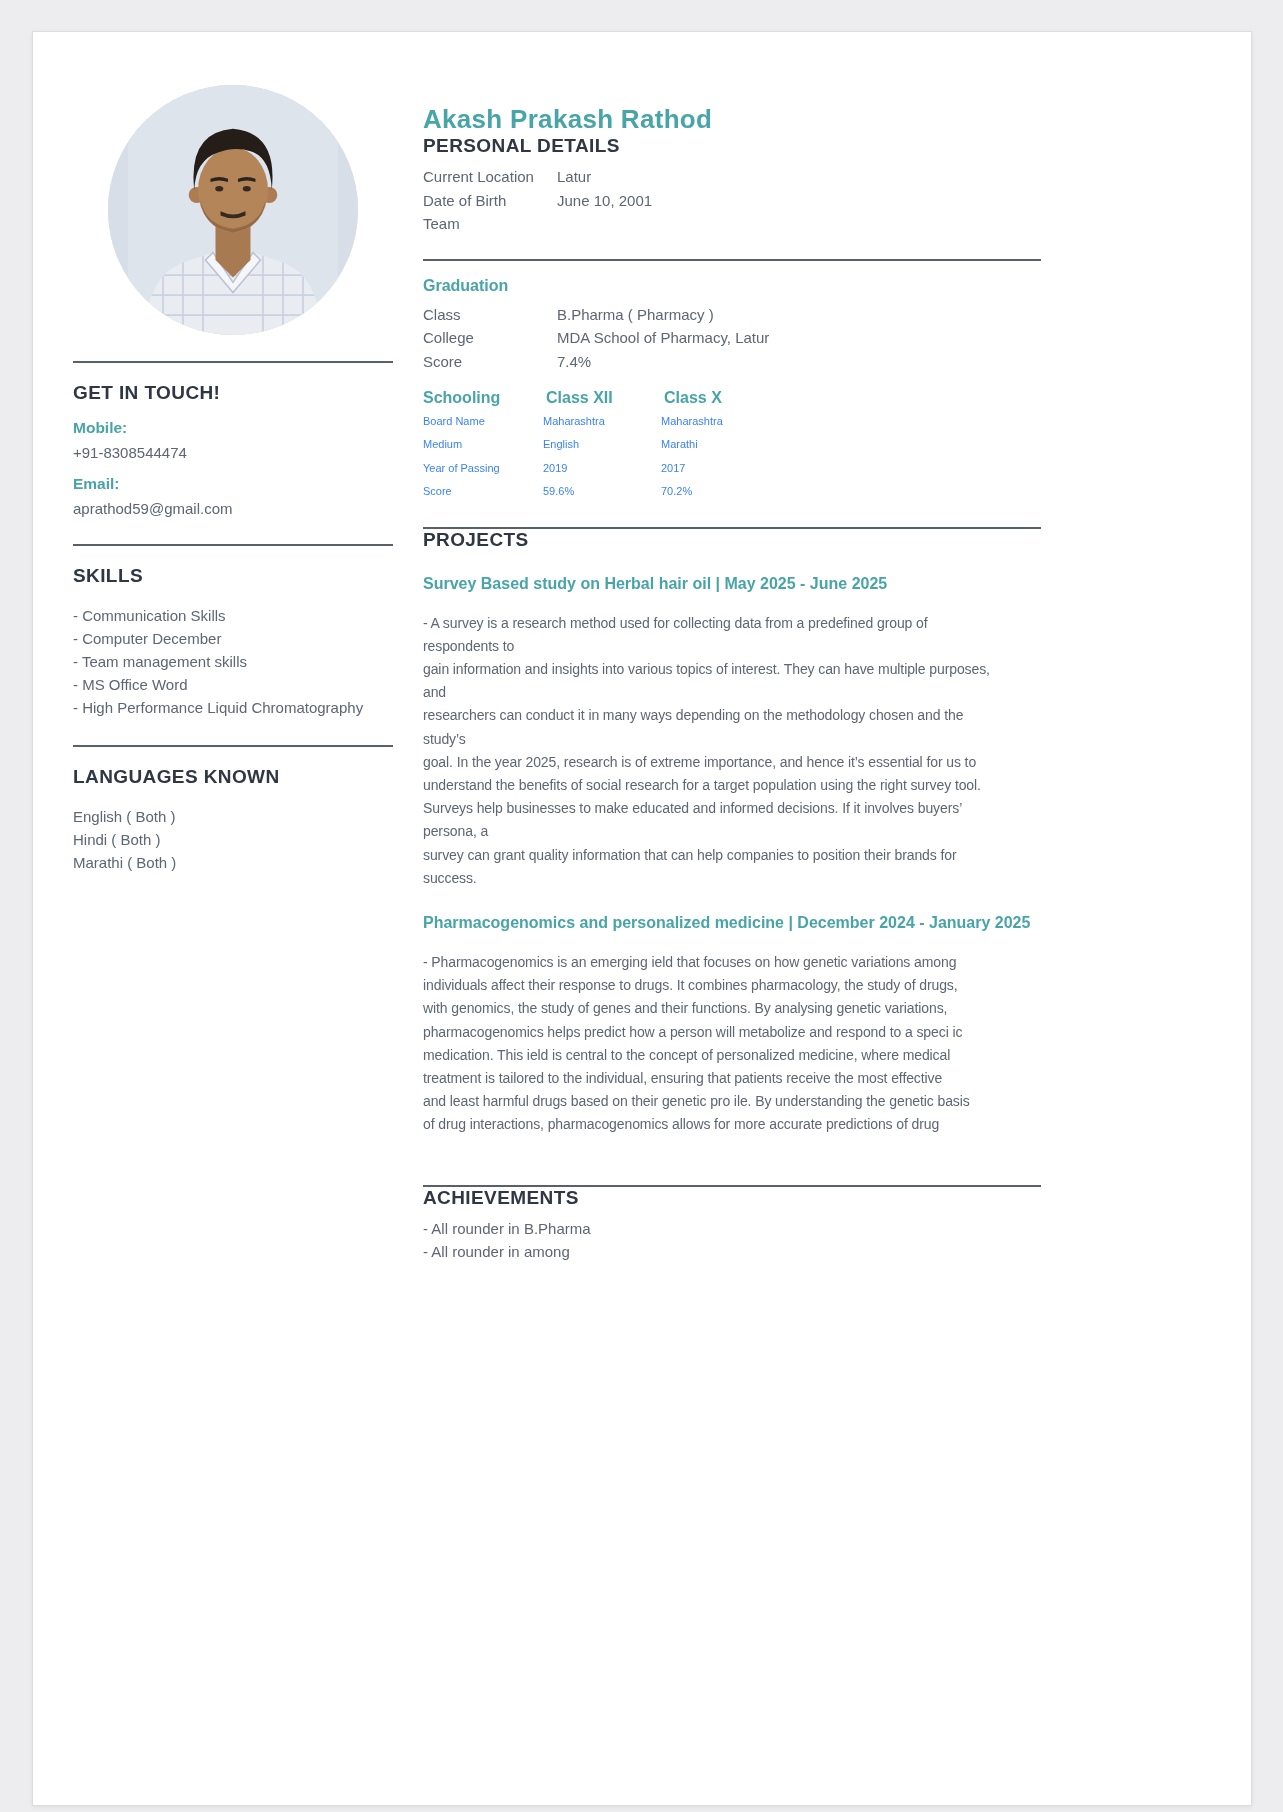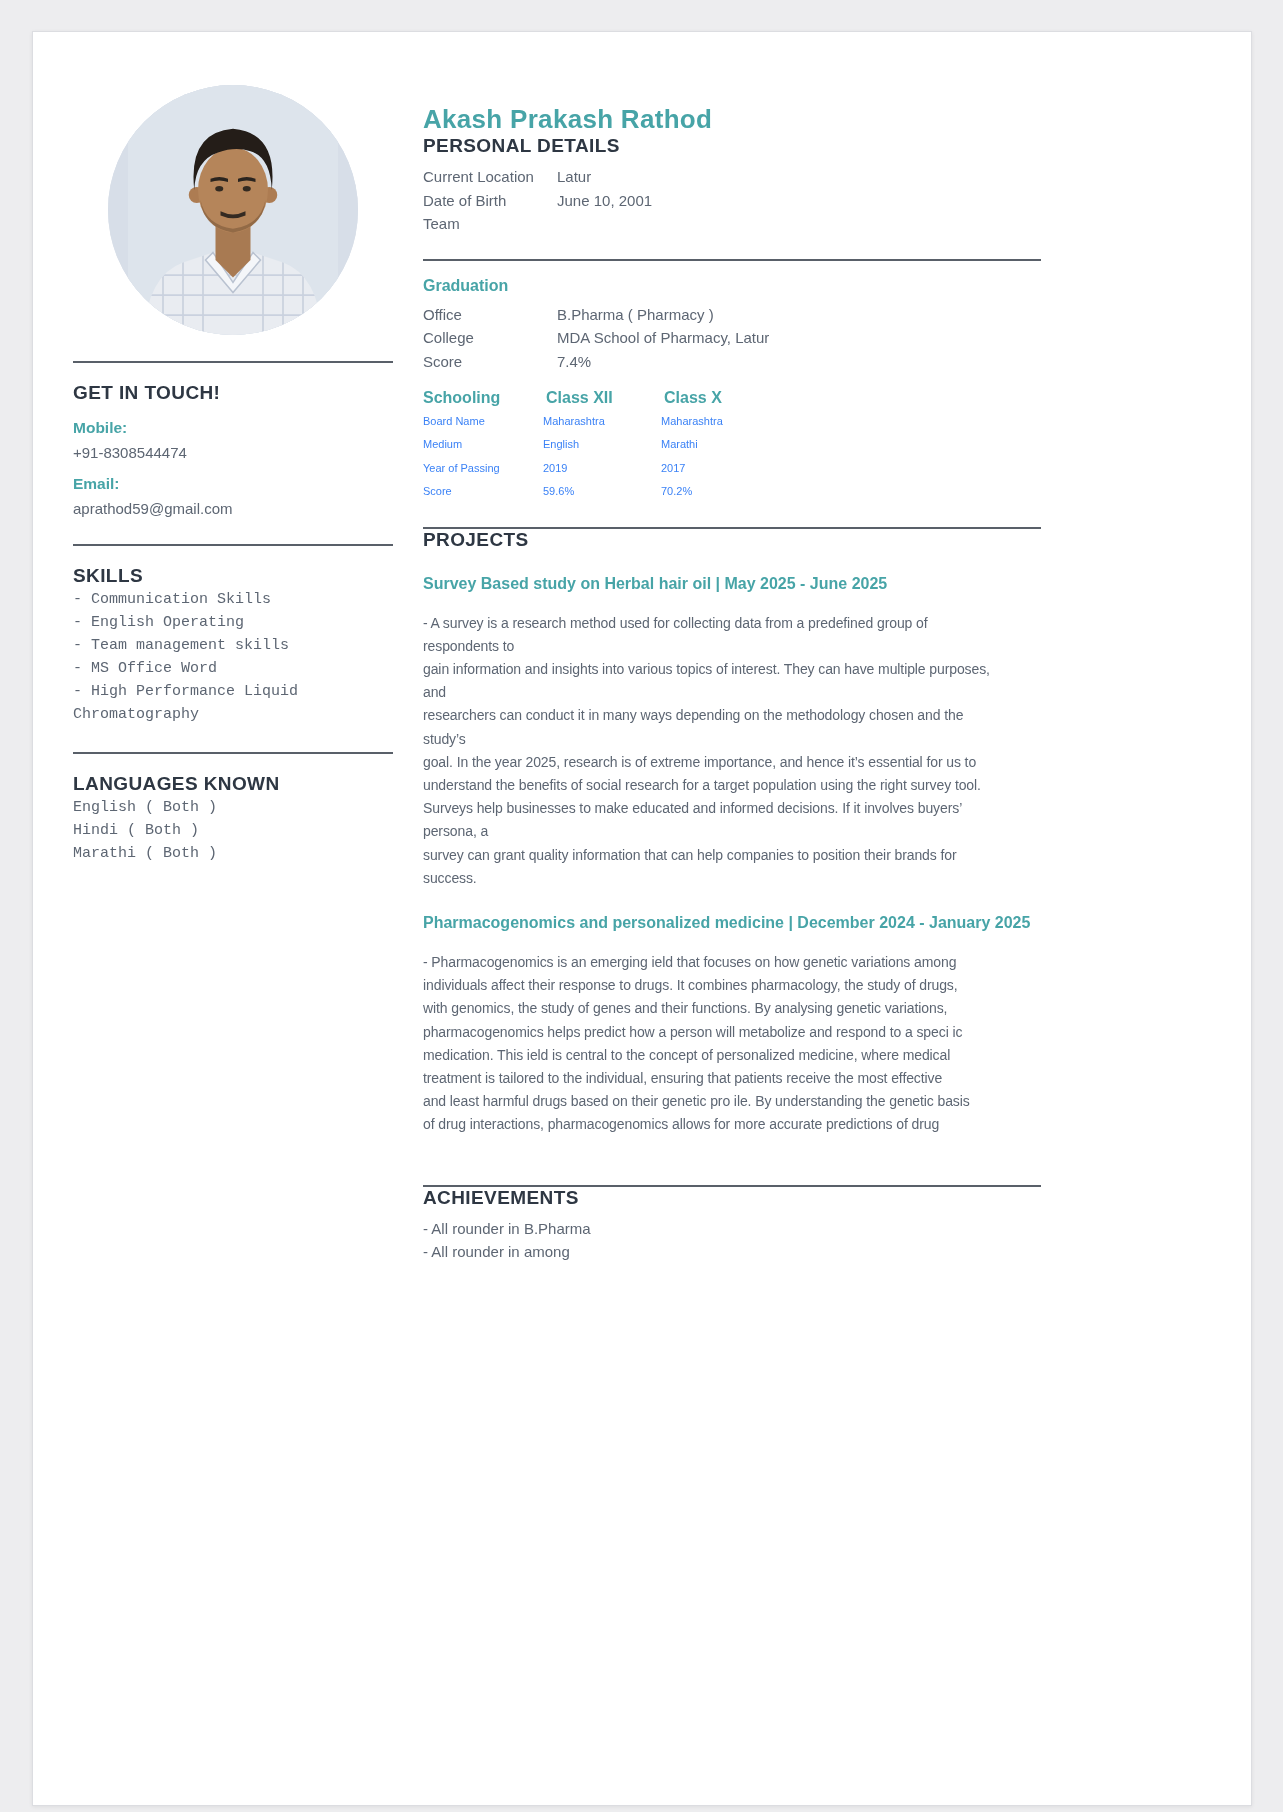--- a/index.html
+++ b/index.html
@@ -43,21 +43,21 @@
 
   .teal-label { font-size:15.5px; font-weight:700; color:#47a4a7; }
   .body-text  { font-size:15px; color:#5d6673; }
 
   
   .contact .teal-label.mobile { margin-top:15px; }
   .contact .value { margin-top:6px; line-height:19px; }
   .contact .teal-label.email { margin-top:13px; }
 
   
-  .side-list { margin-top:1px;font-family:Liberation Mono, monospace; }
+  .side-list { margin-top:17px; }
   .side-list div { font-size:15px; color:#5d6673; line-height:23px; }
 
   
   .pd-heading { margin-top:47px; }
   .kv-rows { margin-top:8px; }
   .kv-row { display:grid; grid-template-columns:120px auto;gap:14px; }
   .kv-row > div { font-size:15px; color:#5d6673; line-height:23.5px; }
 
   .edu-heading { margin-top:19px; }
   .grad-title { margin-top:16px; font-size:16px; }
@@ -145,21 +145,21 @@
         <div class="teal-label email">Email:</div>
         <div class="body-text value">aprathod59@gmail.com</div>
       </div>
 
       <hr class="rule">
 
       <div>
         <h2 class="section">SKILLS</h2>
         <div class="side-list">
           <div>- Communication Skills</div>
-          <div>- English Operating</div>
+          <div>- Computer December</div>
           <div>- Team management skills</div>
           <div>- MS Office Word</div>
           <div>- High Performance Liquid Chromatography</div>
         </div>
       </div>
 
       <hr class="rule">
 
       <div>
         <h2 class="section">LANGUAGES KNOWN</h2>
@@ -189,21 +189,21 @@
           <div>Team</div>
           <div></div>
         </div>
       </div>
 
       <hr class="rule">
 
       <div class="teal-label grad-title">Graduation</div>
       <div class="kv-rows">
         <div class="kv-row">
-          <div>Office</div>
+          <div>Class</div>
           <div>B.Pharma ( Pharmacy )</div>
         </div>
         <div class="kv-row">
           <div>College</div>
           <div>MDA School of Pharmacy, Latur</div>
         </div>
         <div class="kv-row">
           <div>Score</div>
           <div>7.4%</div>
         </div>

